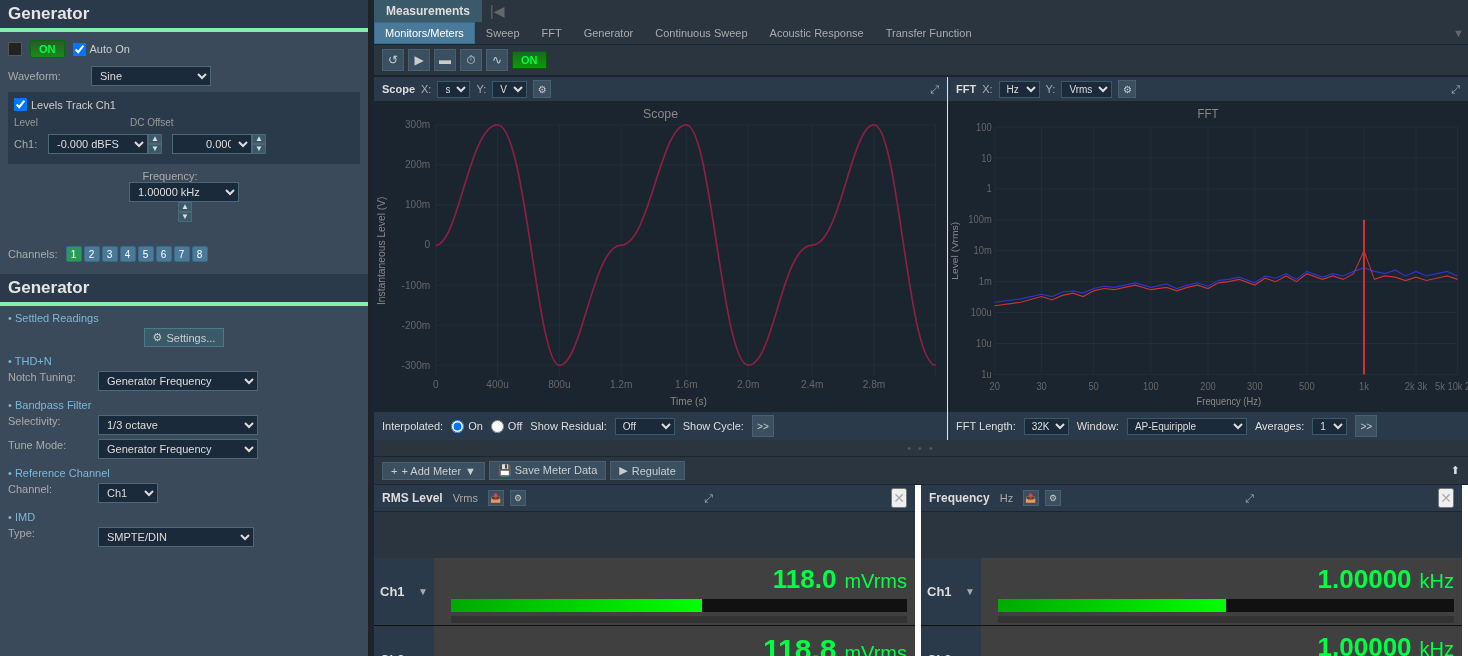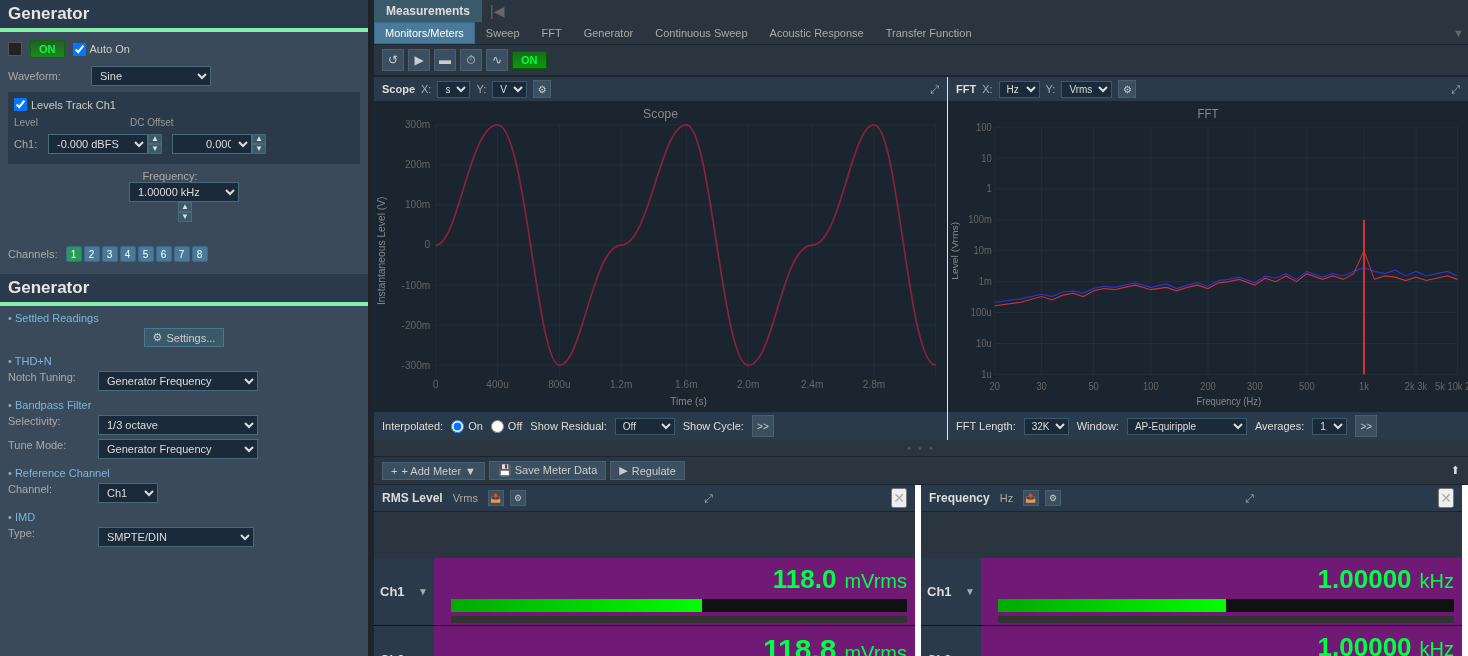--- a/index.html
+++ b/index.html
@@ -105,21 +105,21 @@
     .meter-panel { flex: 1; border-right: 6px solid #ffffff; display: flex; flex-direction: column; gap: 46px; }
     .meter-header { display: flex; align-items: center; gap: 6px; padding: 3px 8px; background: #2a3a4a; border-bottom: 1px solid #1a2530; }
     .meter-title { font-weight: bold; color: #ddd; font-size: 12px; }
     .meter-close { margin-left: auto; cursor: pointer; color: #aaa; font-size: 14px; }
     
     .meter-channels { flex: 1; background: #1a2530; }
     .meter-ch { display: flex; align-items: center; height: 68px; border-bottom: 1px solid #111; }
     .meter-ch-label { background: #2a3a4a; width: 60px; min-width: 60px; height: 100%; display: flex; align-items: center; justify-content: space-between; padding: 0 6px; }
     .ch-name { color: #ddd; font-size: 13px; font-weight: bold; }
     .ch-arrow { color: #aaa; font-size: 10px; }
-    .meter-display { flex: 1; background: #701a75; height: 100%; display: flex; flex-direction: column; position: relative; padding-left: 9px; }
+    .meter-display { flex: 1; background: #404040; height: 100%; display: flex; flex-direction: column; position: relative; padding-left: 9px; }
     .meter-value { color: #00ff44; font-size: 28px; font-weight: bold; text-align: right; padding: 4px 80px 4px 8px; line-height: 1.2; }
     .meter-bar-container { height: 18px; background: #111; margin: 0 4px; position: relative; }
     .meter-bar { height: 100%; background: linear-gradient(to right, #00aa00, #00ff00); }
     
     
     svg { display: block; }
     
     .chart-title { text-anchor: middle; font-size: 11px; fill: #888; }
     .axis-tick { font-size: 9px; fill: #666; }
     .grid-line { stroke: #2a3540; stroke-width: 0.5; }

